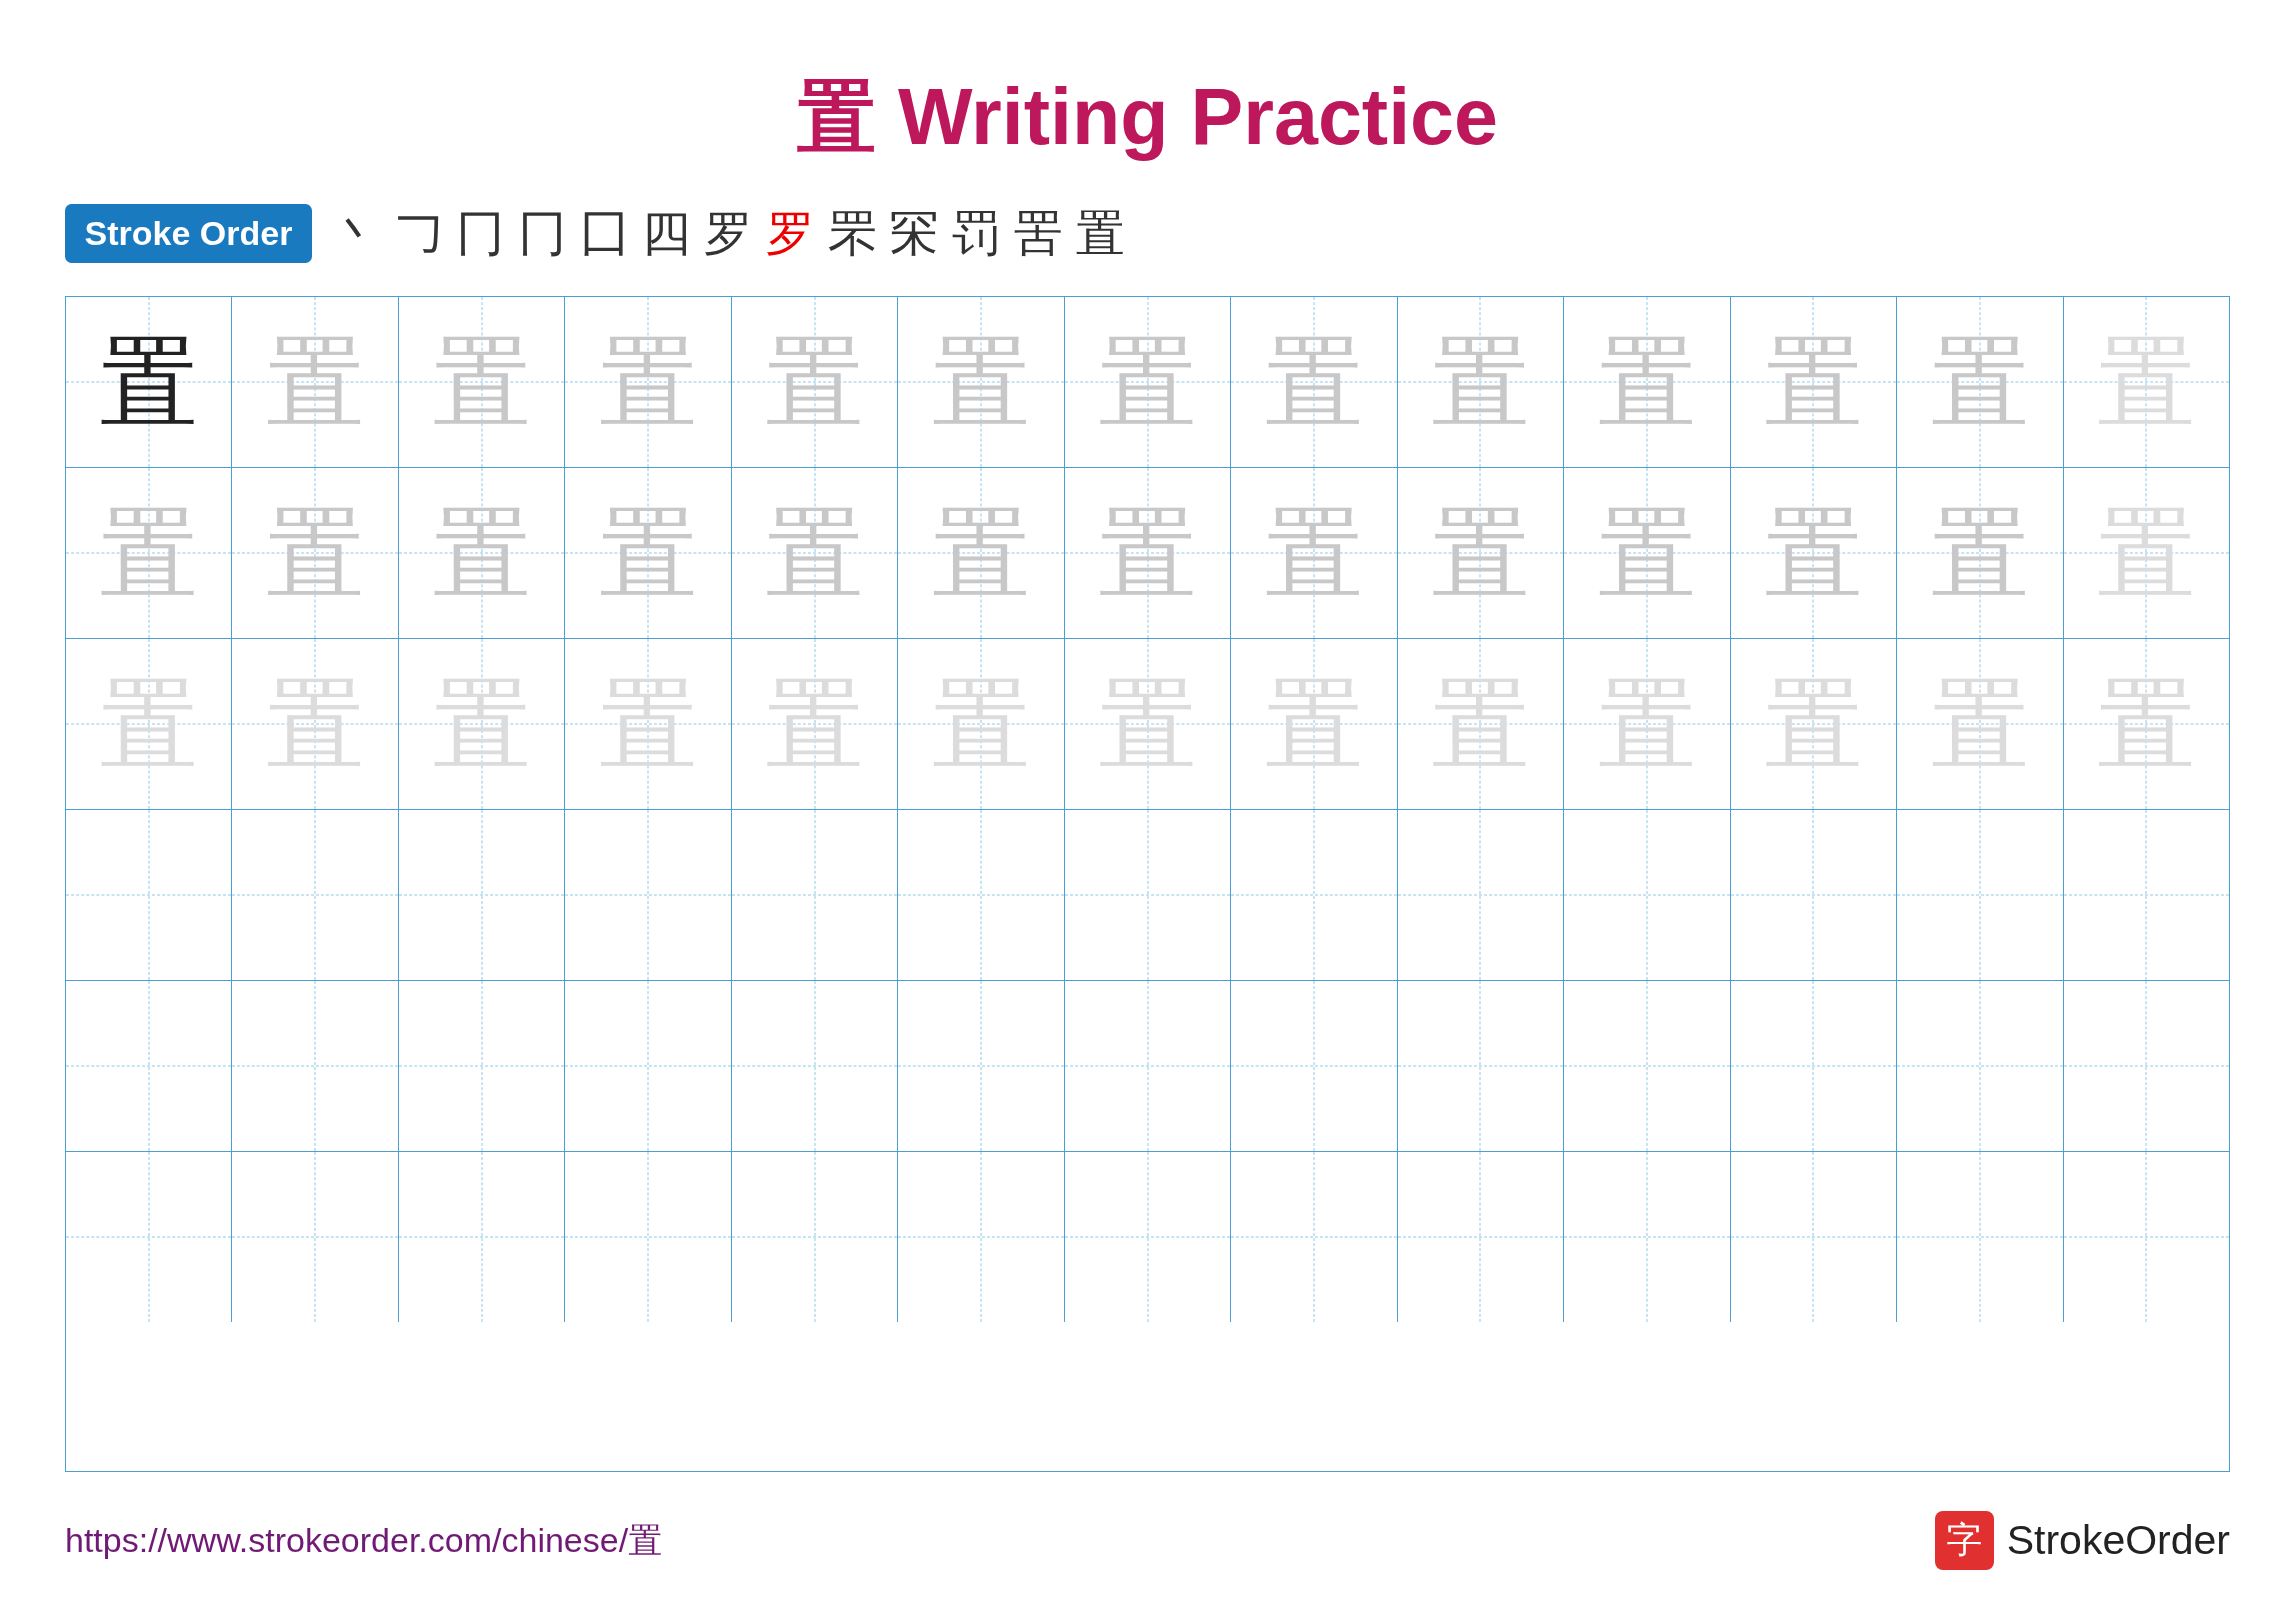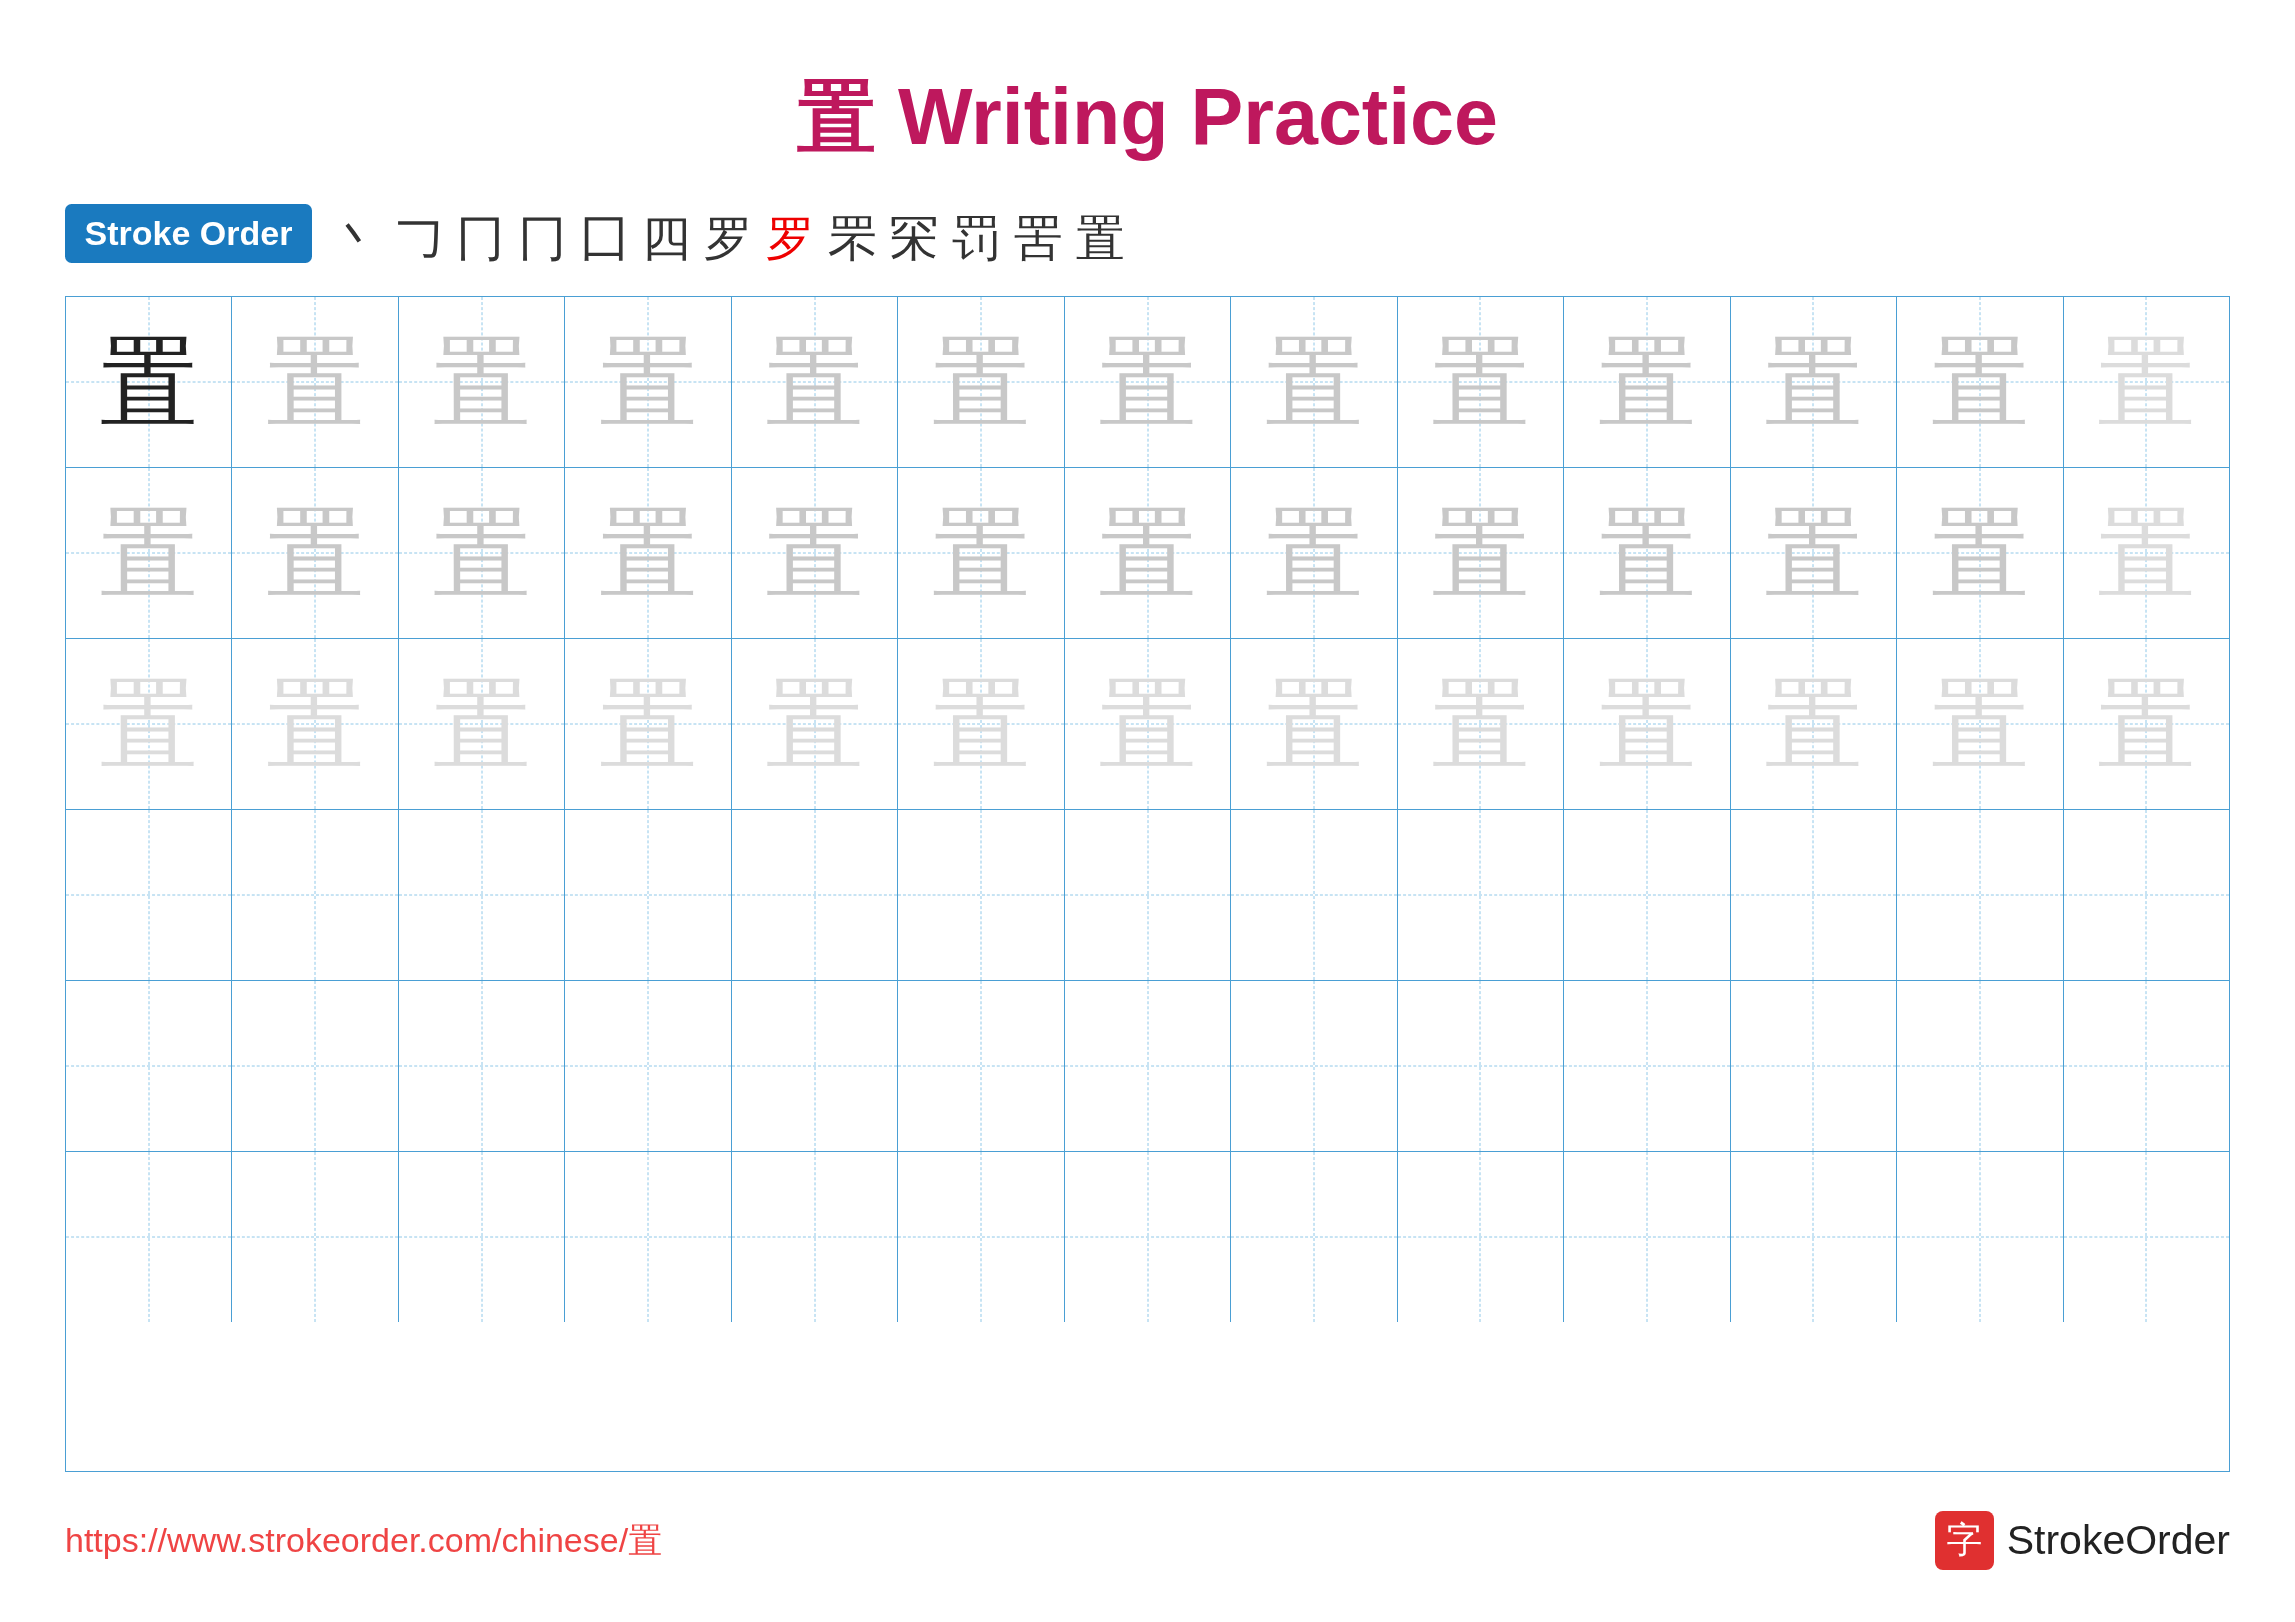--- a/index.html
+++ b/index.html
@@ -25,21 +25,21 @@
     .title {
       font-size: 79px;
       font-weight: bold;
       color: #be185d;
       margin-bottom: 33px;
       margin-top: 13px;
     }
 
     .stroke-order-row {
       display: flex;
-      align-items: flex-end;
+      align-items: center;
       width: 100%;
       margin-bottom: 33px;
       gap: 19.6px;
     }
 
     .stroke-order-badge {
       background: #1a7abf;
       color: white;
       font-size: 34px;
       font-weight: bold;
@@ -137,21 +137,21 @@
     .footer {
       width: 100%;
       display: flex;
       justify-content: space-between;
       align-items: center;
       margin-top: 39px;
     }
 
     .footer-url {
       font-size: 34px;
-      color: #ef4444;
+      color: #701a75;
     }
 
     .footer-logo {
       display: flex;
       align-items: center;
       gap: 13px;
     }
 
     .logo-icon {
       width: 59px;

